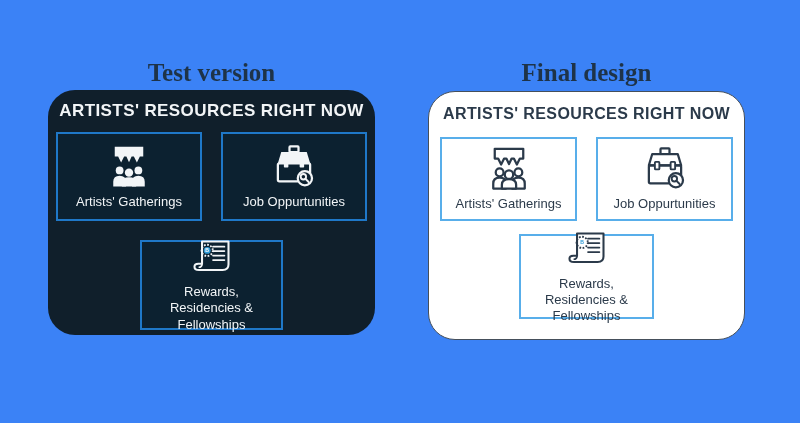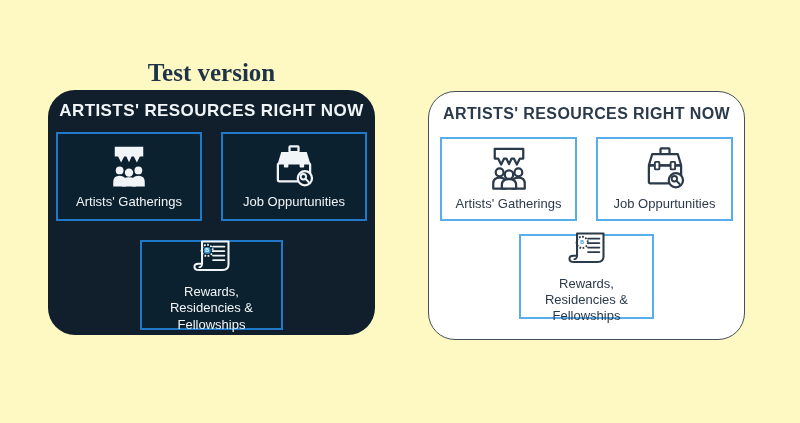--- a/index.html
+++ b/index.html
@@ -1,17 +1,17 @@
 <!DOCTYPE html>
 <html><head>
 <meta charset="utf-8">
 <style>
   html,body { margin:0; padding:0; background:#ffffff; }
   .page {
-    position:relative; width:800px; height:423px; background:#fef9c3;
+    position:relative; width:800px; height:423px; background:#3b82f6;
     font-family:"Liberation Sans", sans-serif; overflow:hidden;
   }
   .col-title {
     position:absolute; top:38px; text-align:center;
     font-family:"Liberation Serif", serif; font-weight:700;
     font-size:25px; color:#1e3348;
   }
   #title-test  { left:48px;  width:327px; }
   #title-final { left:428px; width:317px; }
 
@@ -76,20 +76,21 @@
   .bletter { font-family:"Liberation Sans", sans-serif; font-size:7.5px; font-weight:bold; }
   .test  .bletter { fill:#ffffff; }
   .final .bletter { fill:#2f9ad6; }
 </style>
 </head>
 <body>
 
 <div class="page">
 
   <h2 class="col-title" id="title-test">Test version</h2>
+  <h2 class="col-title" id="title-final">Final design</h2>
 
   <div class="panel test">
     <div class="panel-header">ARTISTS' RESOURCES RIGHT NOW</div>
 
     <div class="cards-row row1">
 
       <div class="card">
         <span class="card-icon">
           <svg viewBox="0 0 64 64" aria-hidden="true">
             <path class="shape" d="M13 5 H51 V18 H46.5 L42.5 26 L38.5 18 H35.5 L32 25.5 L28.5 18 H25.5 L21.5 26 L17.5 18 H13 Z"></path>

